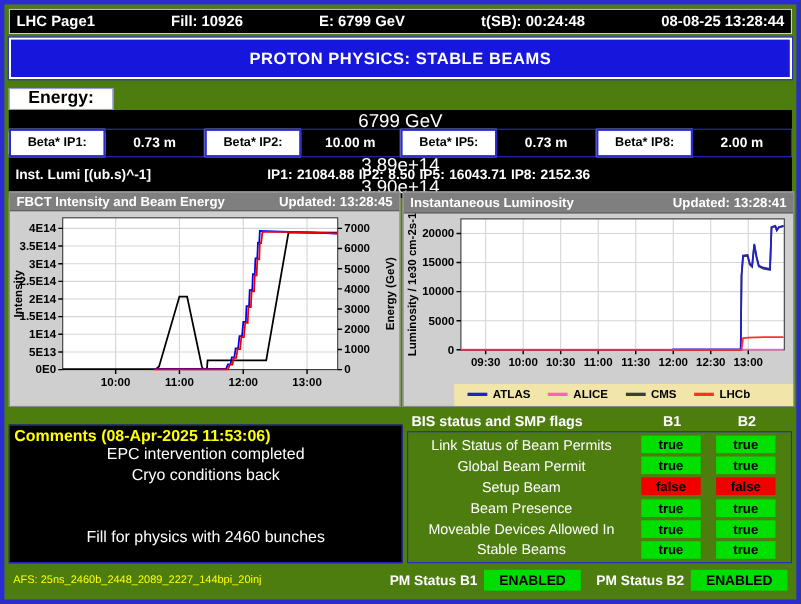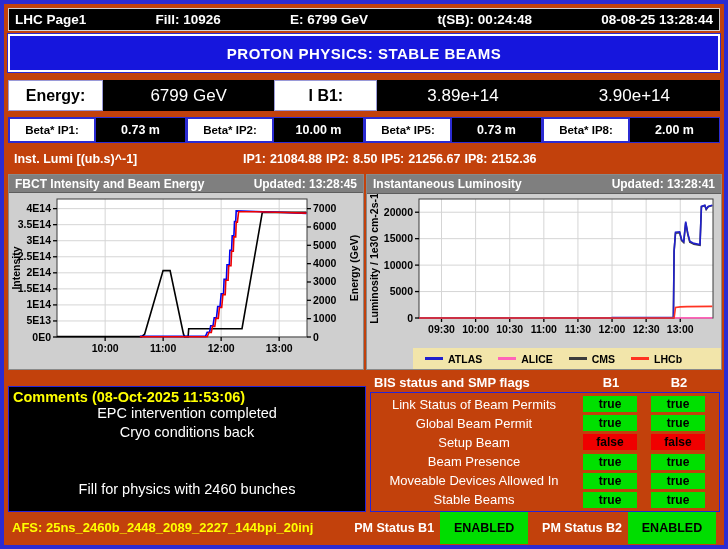--- a/index.html
+++ b/index.html
@@ -1,32 +1,32 @@
 <!DOCTYPE html>
 <html><head>
 <meta charset="utf-8">
 <style>
   * { box-sizing: border-box; margin: 0; padding: 0; }
   html,body { width:728px; height:549px; background:#000; overflow:hidden;
     font-family:"Liberation Sans", sans-serif; }
-  .page { width:728px; height:549px; border:4px solid #2b2bd2; background:#c2410c;
+  .page { width:728px; height:549px; border:4px solid #2b2bd2; background:#4d7c0f;
     padding:4px 4px 3px 4px; display:flex; flex-direction:column; color:#fff; }
 
   
   .top-bar { height:23px; border:1px solid #cfcfcf; background:#000; display:flex;
     align-items:center; justify-content:space-between; padding:0 6px;
     font-weight:bold; font-size:13.5px; }
 
   
   .title-bar { height:38px; margin-top:3px; background:#1616dd; border:2px solid #fff;
     outline:1px solid #2b2bd2; display:flex; align-items:center; justify-content:center;
     font-size:15px; font-weight:bold; letter-spacing:0.5px; }
 
   
-  .energy-row { height:31px; margin-top:8px; display:flex; align-items:stretch; }
+  .energy-row { height:31px; margin-top:8px; display:flex; align-items:stretch;flex-direction:column; }
   .energy-row .lbl { background:#fff; color:#000; font-weight:bold; font-size:16px;
     display:flex; align-items:center; justify-content:center; border:1px solid #9a9ad8; }
   .energy-row .val { background:#000; color:#fff; font-size:17px; display:flex;
     align-items:center; justify-content:center; }
   .e-lbl { width:95px; }
   .ib-lbl { width:103px; }
   .energy-row .val { flex:1; }
   .blue-t { color:#2222ff; } .red-t { color:#ee0000; }
 
   
@@ -78,23 +78,23 @@
   .bis-row .bis-label { flex:1; text-align:center; font-size:13px; padding-right:10px; }
   .chip { width:54px; height:16px; margin-right:14px; color:#000; font-weight:bold;
     font-size:12px; display:flex; align-items:center; justify-content:center; }
   .bis-row .chip:last-child { margin-right:10px; }
   .chip.green { background:#00e000; }
   .chip.red { background:#f00000; }
 
   
   .footer-row { height:25px; margin-top:3px; display:flex; align-items:center;
     padding:0 4px; }
-  .afs-text { color:#ffff00; font-weight:bold; font-size:13px; flex:1; }
+  .afs-text { color:#ffff00; font-weight:normal; font-size:10px; flex:1; }
   .pm-label { font-weight:bold; font-size:12.5px; margin-right:6px; }
-  .pm-chip { width:88px; height:32px; background:#00dd00; color:#000; font-weight:bold;
+  .pm-chip { width:88px; height:19px; background:#00dd00; color:#000; font-weight:bold;
     font-size:12.5px; display:flex; align-items:center; justify-content:center;
     margin-right:14px; }
   .pm-chip:last-child { margin-right:0; }
 </style>
 </head>
 <body>
 
 <div class="page">
 
   <div class="top-bar">
@@ -134,21 +134,21 @@
         <div class="lbl">Beta* IP8:</div>
         <div class="val">2.00 m</div>
       </div>
     </div>
 
   <div class="lumi-row">
     <span class="lumi-label">Inst. Lumi [(ub.s)^-1]</span>
     <span class="lumi-pairs" id="lumi-pairs">
         <span class="lumi-pair"><span>IP1:</span><span>21084.88</span></span>
         <span class="lumi-pair"><span>IP2:</span><span>8.50</span></span>
-        <span class="lumi-pair"><span>IP5:</span><span>21256.67</span></span>
+        <span class="lumi-pair"><span>IP5:</span><span>16043.71</span></span>
         <span class="lumi-pair"><span>IP8:</span><span>2152.36</span></span>
       </span>
   </div>
 
   <div class="charts-row">
     <div class="chart">
       <div class="chart-header">
         <span>FBCT Intensity and Beam Energy</span>
         <span>Updated: 13:28:45</span>
       </div>
@@ -286,21 +286,21 @@
           <span class="legend-item">
             <span class="legend-dash" style="background: rgb(255, 51, 34);"></span>
             <span>LHCb</span>
           </span>
         </div>
     </div>
   </div>
 
   <div class="bottom-row">
     <div class="comments-box">
-      <div class="comments-title">Comments (08-Oct-2025 11:53:06)</div>
+      <div class="comments-title">Comments (08-Apr-2025 11:53:06)</div>
       <div id="comment-lines">
           <div class="comment-line">EPC intervention completed</div>
           <div class="comment-line">Cryo conditions back</div>
           <div class="comment-line"></div>
           <div class="comment-line"></div>
           <div class="comment-line">Fill for physics with 2460 bunches</div>
         </div>
     </div>
     <div class="bis-col">
       <div class="bis-header">

